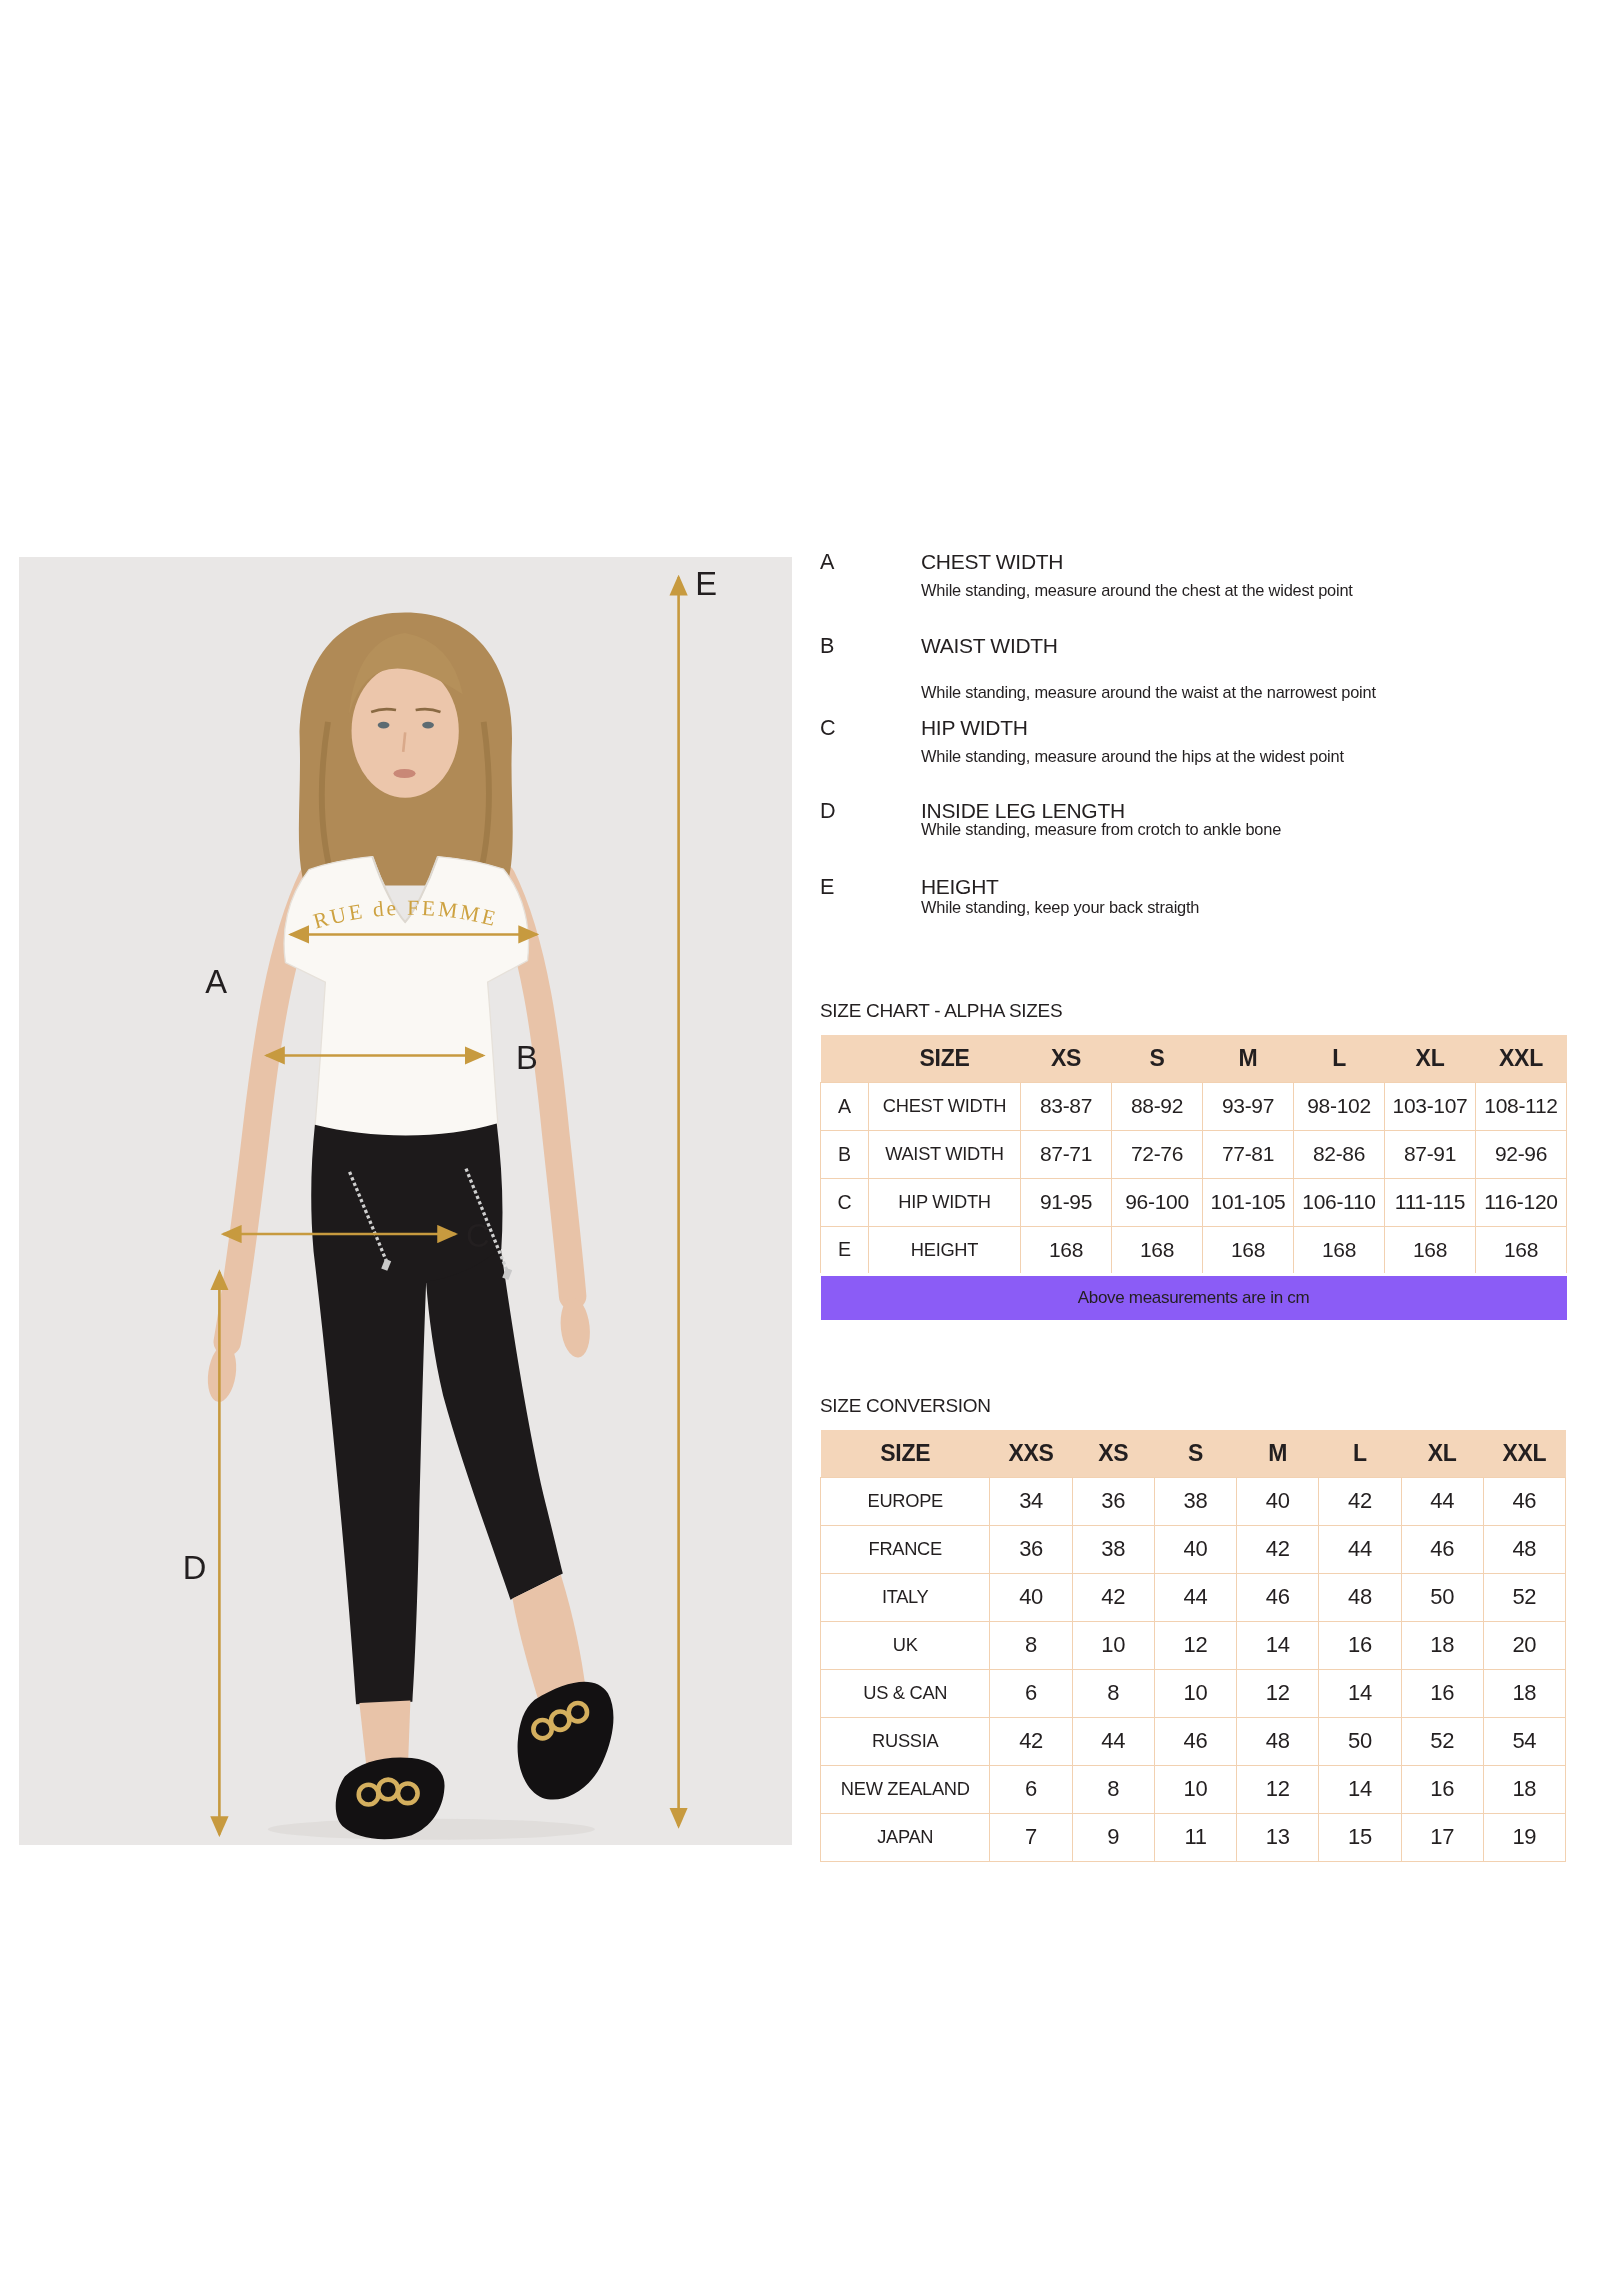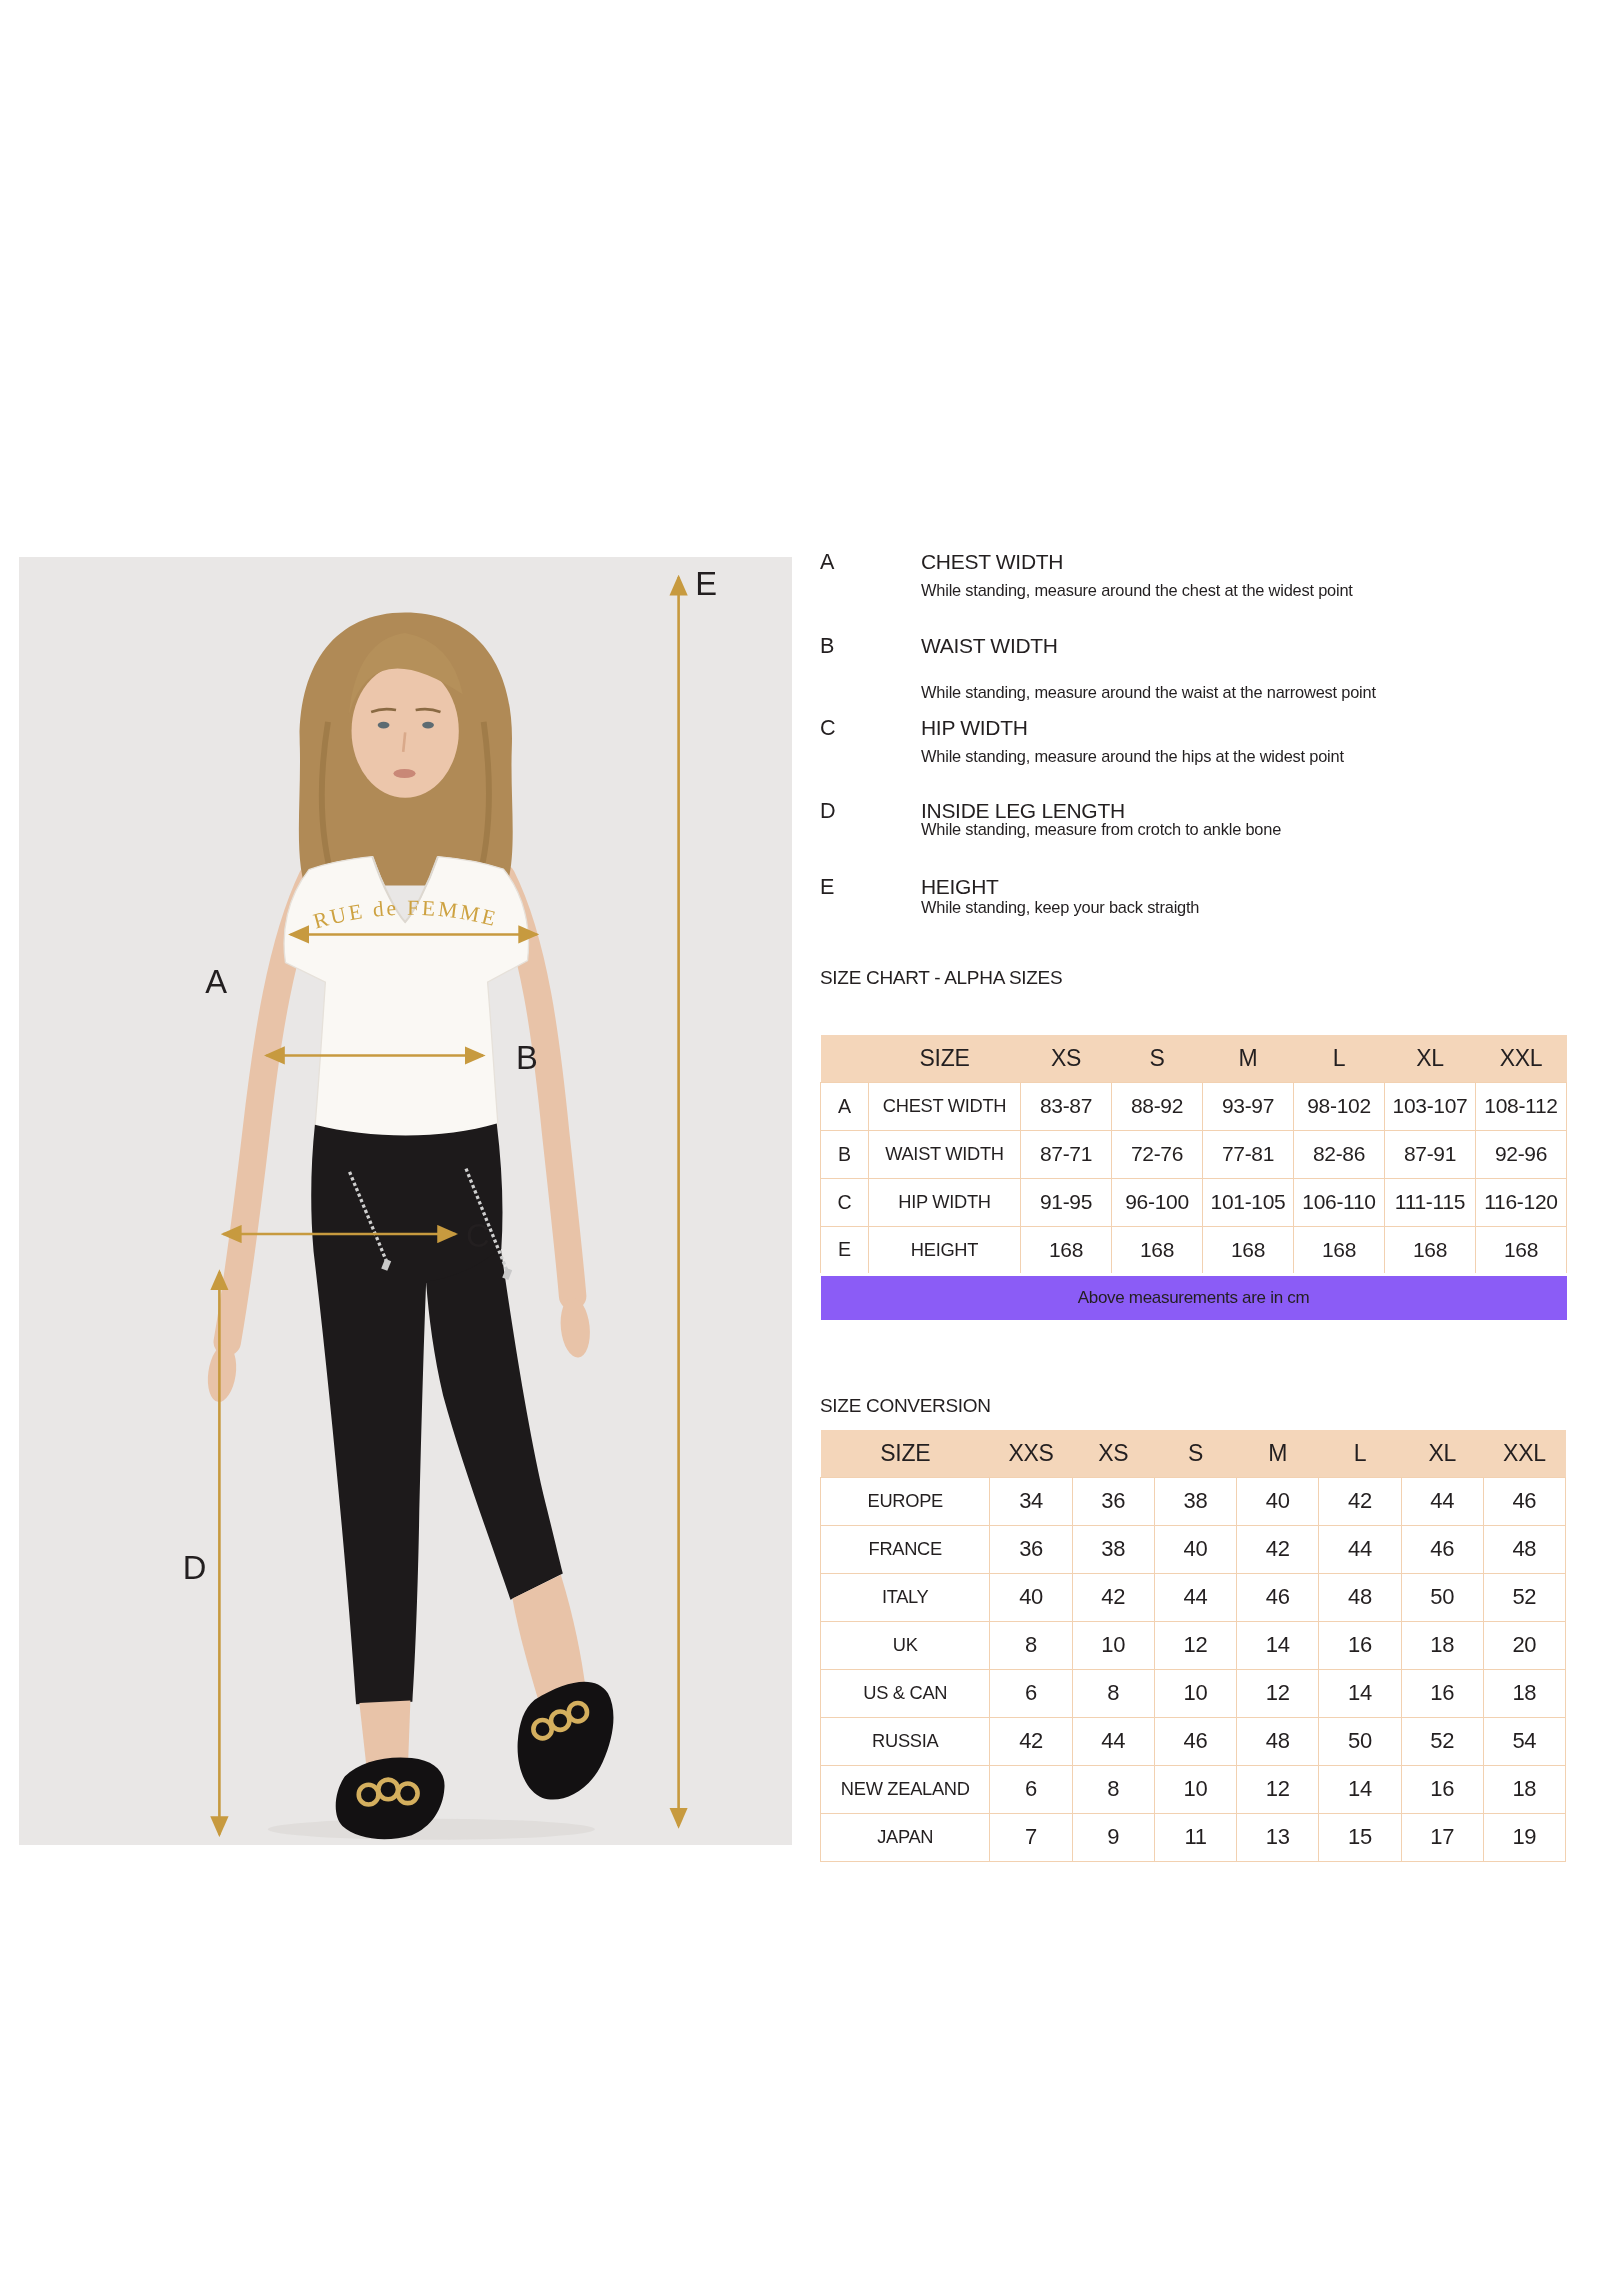--- a/index.html
+++ b/index.html
@@ -18,21 +18,21 @@
   .def-letter{position:absolute;left:0;top:0;font-size:21.6px;line-height:1;}
   .def-term{position:absolute;left:101px;top:0;font-size:21px;line-height:1;letter-spacing:-0.3px;}
   .def-desc{position:absolute;left:101px;font-size:16.4px;line-height:1.15;letter-spacing:-0.2px;}
 
   
   .section-title{position:absolute;left:820px;font-size:19px;line-height:1;letter-spacing:-0.3px;font-weight:normal;margin:0;}
 
   
   table.size-table{position:absolute;left:820px;border-collapse:collapse;table-layout:fixed;width:746px;}
   table.size-table th,table.size-table td{border:1.3px solid #f2d1b1;text-align:center;vertical-align:middle;padding:0;letter-spacing:-0.3px;}
-  table.size-table thead th{background:#f4d6ba;border:none;font-weight:normal;font-size:23px;}
+  table.size-table thead th{background:#f4d6ba;border:none;font-weight:bold;font-size:23px;}
   table.size-table tfoot td{background:#8b5cf6;border-left:none;border-right:none;border-bottom:none;border-top:3.3px solid #ffffff;font-size:17px;}
   table.alpha thead tr{height:47px;}
   table.alpha tbody tr{height:48px;}
   table.alpha tfoot tr{height:46px;}
   table.conv thead tr{height:47px;}
   table.conv tbody tr{height:48px;}
   td.letter-cell{font-size:19.6px;}
   td.name-cell{font-size:18.3px;}
   table.alpha td.value-cell{font-size:21px;margin-left:12px;}
   table.conv td.value-cell{font-size:22px;}
@@ -169,21 +169,21 @@
       <div class="def-term">INSIDE LEG LENGTH</div>
       <div class="def-desc" style="top:19.6px">While standing, measure from crotch to ankle bone</div>
     </div>
     <div class="def" style="top:876px">
       <div class="def-letter">E</div>
       <div class="def-term">HEIGHT</div>
       <div class="def-desc" style="top:22px">While standing, keep your back straigth</div>
     </div>
   </section>
 
-  <h2 class="section-title" style="top:968px">SIZE CHART - ALPHA SIZES</h2>
+  <h2 class="section-title" style="top:1001px">SIZE CHART - ALPHA SIZES</h2>
 
   <table class="size-table alpha" style="top:1035px">
     <colgroup>
       <col style="width:48px">
         <col style="width:152px">
       <col style="width:91px">
         <col style="width:91px">
         <col style="width:91px">
       <col style="width:91px">
         <col style="width:91px">

